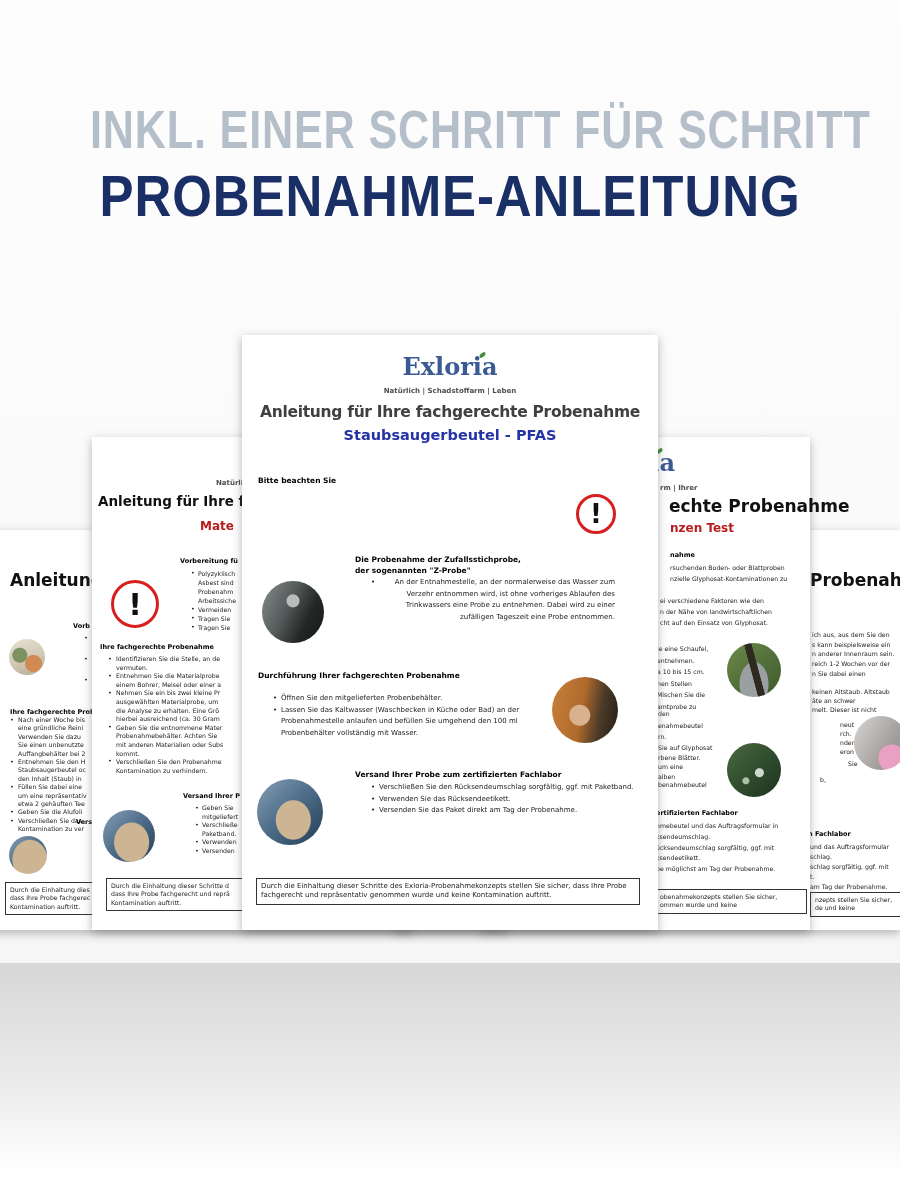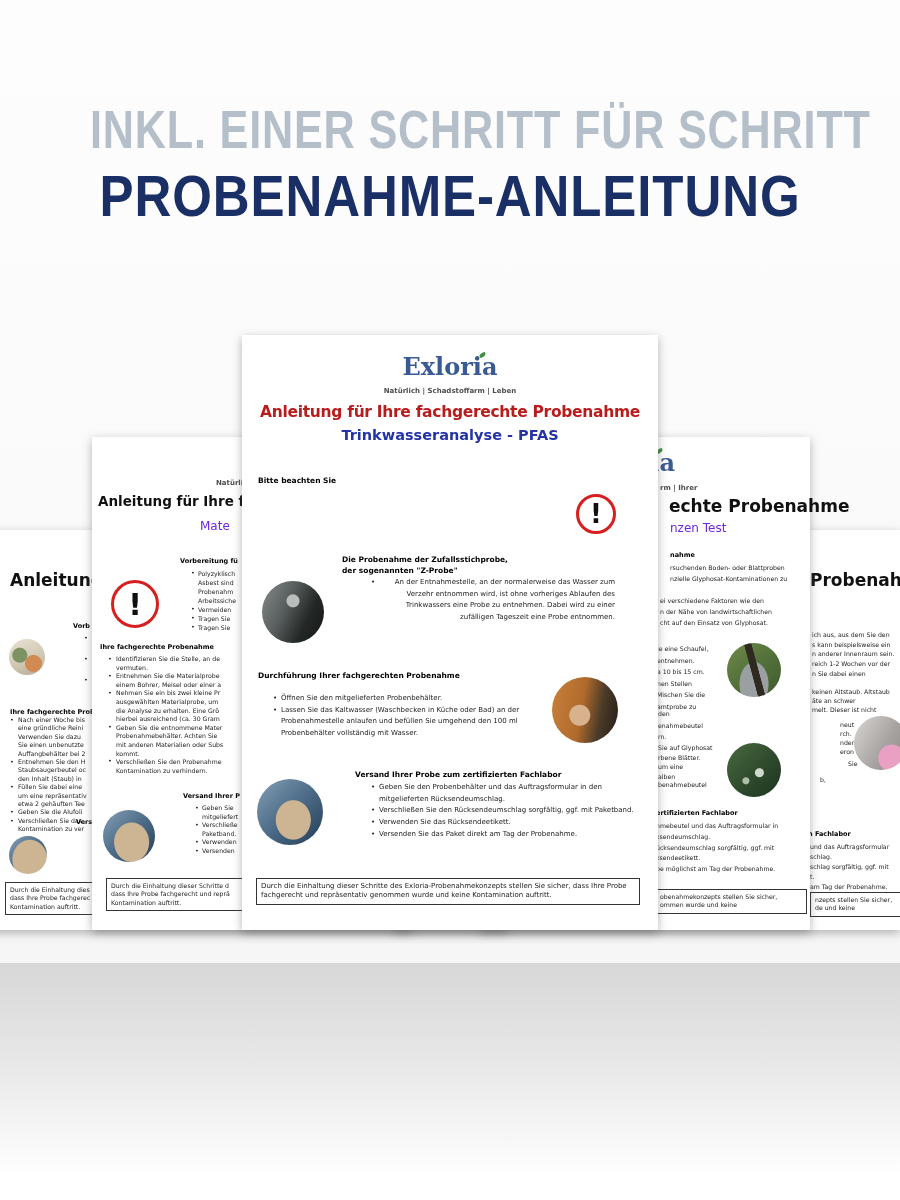--- a/index.html
+++ b/index.html
@@ -14,24 +14,24 @@
   .hl2{top:162px;font-size:58px;transform:scaleX(.88);transform-origin:center;color:#1a2f66;letter-spacing:1px;}
   .page{position:absolute;background:#ffffff;box-shadow:0 3px 9px rgba(90,90,90,.45);}
   .z1{z-index:1}.z2{z-index:2}.z3{z-index:3}
   .abs{position:absolute;}
   .ctr{left:0;width:100%;text-align:center;}
   .logo-wrap{position:relative;display:inline-block;font-family:"DejaVu Serif","Liberation Serif",serif;
              font-weight:bold;font-size:24px;color:#3a5a94;line-height:1;}
   .leaf{position:absolute;right:12px;top:-2px;width:7px;height:4px;background:#3f8f3f;
         border-radius:70% 30% 70% 30%;transform:rotate(-28deg);}
   .tagline{font-size:7px;font-weight:bold;color:#4d4d4d;}
-  .doctitle{font-size:15.5px;font-weight:bold;letter-spacing:-.3px;white-space:nowrap;color:#b91c1c;}
+  .doctitle{font-size:15.5px;font-weight:bold;letter-spacing:-.3px;white-space:nowrap;color:#404040;}
   .docsub{font-size:14.5px;font-weight:bold;color:#2433a5;white-space:nowrap;}
   .sm-title{font-size:17px;font-weight:bold;white-space:nowrap;color:#111;}
-  .sm-sub{font-size:12px;font-weight:normal;color:#6d28d9;white-space:nowrap;}
+  .sm-sub{font-size:12px;font-weight:bold;color:#b91c1c;white-space:nowrap;}
   .h7{font-size:7.5px;font-weight:bold;white-space:pre-line;line-height:11px;color:#000;}
   .h6{font-size:6.5px;font-weight:bold;white-space:nowrap;color:#000;}
   .blk{font-size:6.2px;line-height:8.6px;white-space:pre-line;color:#222;}
   ul.b{list-style:none;margin:0;padding:0;font-size:7px;line-height:11.7px;color:#222;}
   ul.b li{position:relative;padding-left:9px;margin:0;}
   ul.b li::before{content:"•";position:absolute;left:1px;top:0;}
   .dot{position:absolute;font-style:normal;font-size:6.5px;color:#222;}
   .dot::before{content:"•";}
   .warn{position:absolute;border:3px solid #d81f1f;border-radius:50%;background:#fff;
         display:flex;align-items:center;justify-content:center;font-weight:bold;color:#101010;}
@@ -199,42 +199,41 @@
   <div class="fbox small" style="left:261px;top:452px;width:142px;">obenahmekonzepts stellen Sie sicher,
 ommen wurde und keine</div>
 </div>
 
 <div class="page z3" style="left:242px;top:335px;width:416px;height:595px;">
   <div class="abs ctr" style="top:20px;">
     <span class="logo-wrap"><span>Exloria</span><i class="leaf"></i></span>
   </div>
   <div class="abs ctr tagline" style="top:52px;">Natürlich | Schadstoffarm | Leben</div>
   <div class="abs ctr doctitle" style="top:68px;">Anleitung für Ihre fachgerechte Probenahme</div>
-  <div class="abs ctr docsub" style="top: 92px; color: rgb(36, 51, 165);">Trinkwasseranalyse - PFAS</div>
+  <div class="abs ctr docsub" style="top: 92px; color: rgb(36, 51, 165);">Staubsaugerbeutel - PFAS</div>
 
   <div class="abs h7" style="left:16px;top:140px;">Bitte beachten Sie</div>
   <div class="warn" style="left:334px;top:159px;width:34px;height:34px;font-size:26px;">!</div>
 
-  <div class="abs h7" style="left:100px;top:219px;">Die Probenahme der Zufallsstichprobe,
+  <div class="abs h7" style="left:113px;top:219px;">Die Probenahme der Zufallsstichprobe,
 der sogenannten "Z-Probe"</div>
   <ul class="b abs" style="left:128px;top:242px;width:245px;text-align:right;">
     <li>An der Entnahmestelle, an der normalerweise das Wasser zum Verzehr entnommen wird, ist ohne vorheriges Ablaufen des Trinkwassers eine Probe zu entnehmen. Dabei wird zu einer zufälligen Tageszeit eine Probe entnommen.</li>
   </ul>
   <div class="circ" style="left: 20px; top: 246px; width: 62px; height: 62px; background: radial-gradient(circle at 50% 32%, rgb(185, 189, 188) 0px, rgb(185, 189, 188) 6px, rgba(0, 0, 0, 0) 7px), linear-gradient(115deg, rgb(135, 141, 140), rgb(86, 92, 91) 40%, rgb(35, 39, 38) 70%, rgb(20, 23, 22));"></div>
 
   <div class="abs h7" style="left:16px;top:335px;">Durchführung Ihrer fachgerechten Probenahme</div>
   <ul class="b abs" style="left:30px;top:348px;width:250px;margin-top:10px;">
     <li>Öffnen Sie den mitgelieferten Probenbehälter.</li>
     <li>Lassen Sie das Kaltwasser (Waschbecken in Küche oder Bad) an der Probenahmestelle anlaufen und befüllen Sie umgehend den 100 ml Probenbehälter vollständig mit Wasser.</li>
   </ul>
   <div class="circ" style="left: 310px; top: 342px; width: 66px; height: 66px; background: radial-gradient(circle at 42% 58%, rgb(216, 178, 140) 0px, rgb(216, 178, 140) 10px, rgba(0, 0, 0, 0) 11px), linear-gradient(100deg, rgb(200, 128, 58), rgb(176, 106, 44) 45%, rgb(74, 58, 40) 72%, rgb(36, 29, 22));"></div>
 
   <div class="abs h7" style="left:113px;top:434px;">Versand Ihrer Probe zum zertifizierten Fachlabor</div>
   <ul class="b abs" style="left:128px;top:447px;width:265px;">
-    <li>Geben Sie den Probenbehälter und das Auftragsformular in den mitgelieferten Rücksendeumschlag.</li>
     <li>Verschließen Sie den Rücksendeumschlag sorgfältig, ggf. mit Paketband.</li>
     <li>Verwenden Sie das Rücksendeetikett.</li>
     <li>Versenden Sie das Paket direkt am Tag der Probenahme.</li>
   </ul>
   <div class="circ" style="left: 15px; top: 444px; width: 66px; height: 66px; background: radial-gradient(at 55% 62%, rgb(205, 180, 147) 0px, rgb(205, 180, 147) 17px, rgba(0, 0, 0, 0) 18px), linear-gradient(135deg, rgb(134, 160, 181), rgb(81, 112, 140) 45%, rgb(53, 81, 107) 78%, rgb(39, 64, 90));"></div>
 
   <div class="fbox" style="left:14px;top:543px;width:374px;">Durch die Einhaltung dieser Schritte des Exloria-Probenahmekonzepts stellen Sie sicher, dass Ihre Probe fachgerecht und repräsentativ genommen wurde und keine Kontamination auftritt.</div>
 </div>
 
 </body></html>

